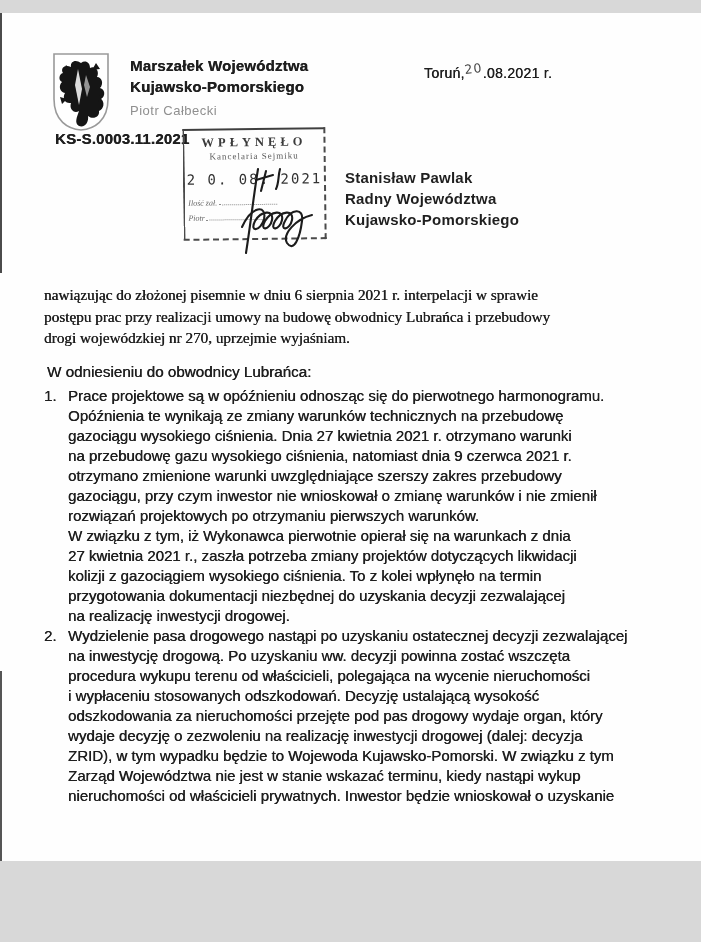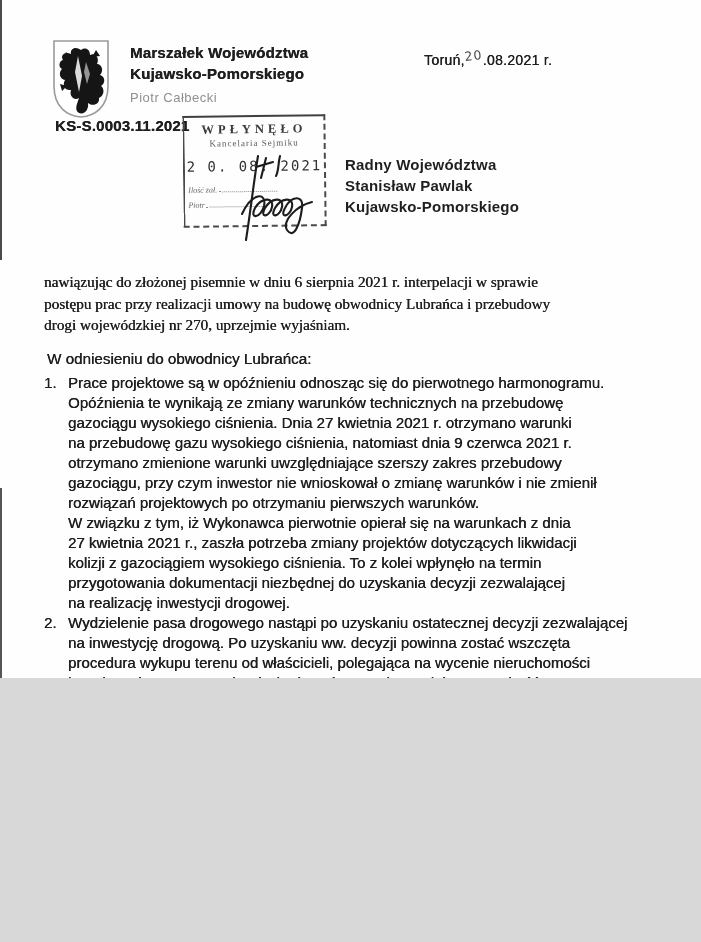--- a/index.html
+++ b/index.html
@@ -1,19 +1,19 @@
 <!DOCTYPE html>
 <html lang="pl"><head>
 <meta charset="utf-8">
 <title>Scanned letter</title>
 <style>
   html,body{margin:0;padding:0;background:#d8d8d8;}
   .page{
-    position:relative;width:701px;height:678px;background:#fefefe;
-    margin:0 auto;overflow:hidden;
+    position:relative;width:701px;height:848px;background:#fefefe;
+    margin:13px auto;overflow:hidden;
     font-family:"Liberation Sans",sans-serif;color:#1f1f1f;
   }
   
   .edge-left-top{position:absolute;left:0;top:0;width:2px;height:260px;background:#2b2b2b;opacity:.85;}
   .edge-left-bottom{position:absolute;left:0;bottom:0;width:2px;height:190px;background:#2b2b2b;opacity:.8;}
   .edge-bottom{position:absolute;left:305px;top:932px;width:396px;height:10px;}
 
   .scan{text-shadow:.35px .2px 0 currentColor;}
 
   
@@ -105,22 +105,22 @@
   <svg class="signature" viewBox="0 0 122 98">
     <g fill="none" stroke="#1c1c1c" stroke-width="2.1" stroke-linecap="round">
       <path d="M46,10 L41,30 M36,19 L53,14"></path>
       <path d="M60,8 C58,15 59,22 56,28"></path>
       <path d="M38,8 C34,32 31,60 26,92"></path>
       <path d="M22,66 C32,44 47,44 44,58 C41,70 29,72 35,60 C41,50 54,48 52,59 C50,69 39,71 45,60 C51,50 64,48 62,59 C60,69 49,71 55,60 C61,50 74,48 72,59 C70,69 59,71 65,60 C71,48 84,46 82,60 C80,76 74,92 67,82 C62,73 76,58 92,54"></path>
     </g>
   </svg>
 
   <div class="addressee">
+    <div>Stanisław Pawlak</div>
     <div>Radny Województwa</div>
-    <div>Stanisław Pawlak</div>
     <div>Kujawsko-Pomorskiego</div>
   </div>
 
   <div class="intro scan">nawiązując do złożonej pisemnie w dniu 6 sierpnia 2021 r. interpelacji w sprawie
 postępu prac przy realizacji umowy na budowę obwodnicy Lubrańca i przebudowy
 drogi wojewódzkiej nr 270, uprzejmie wyjaśniam.</div>
   <div class="sec-head scan">W odniesieniu do obwodnicy Lubrańca:</div>
 
   <div class="list">
     <div class="li">

